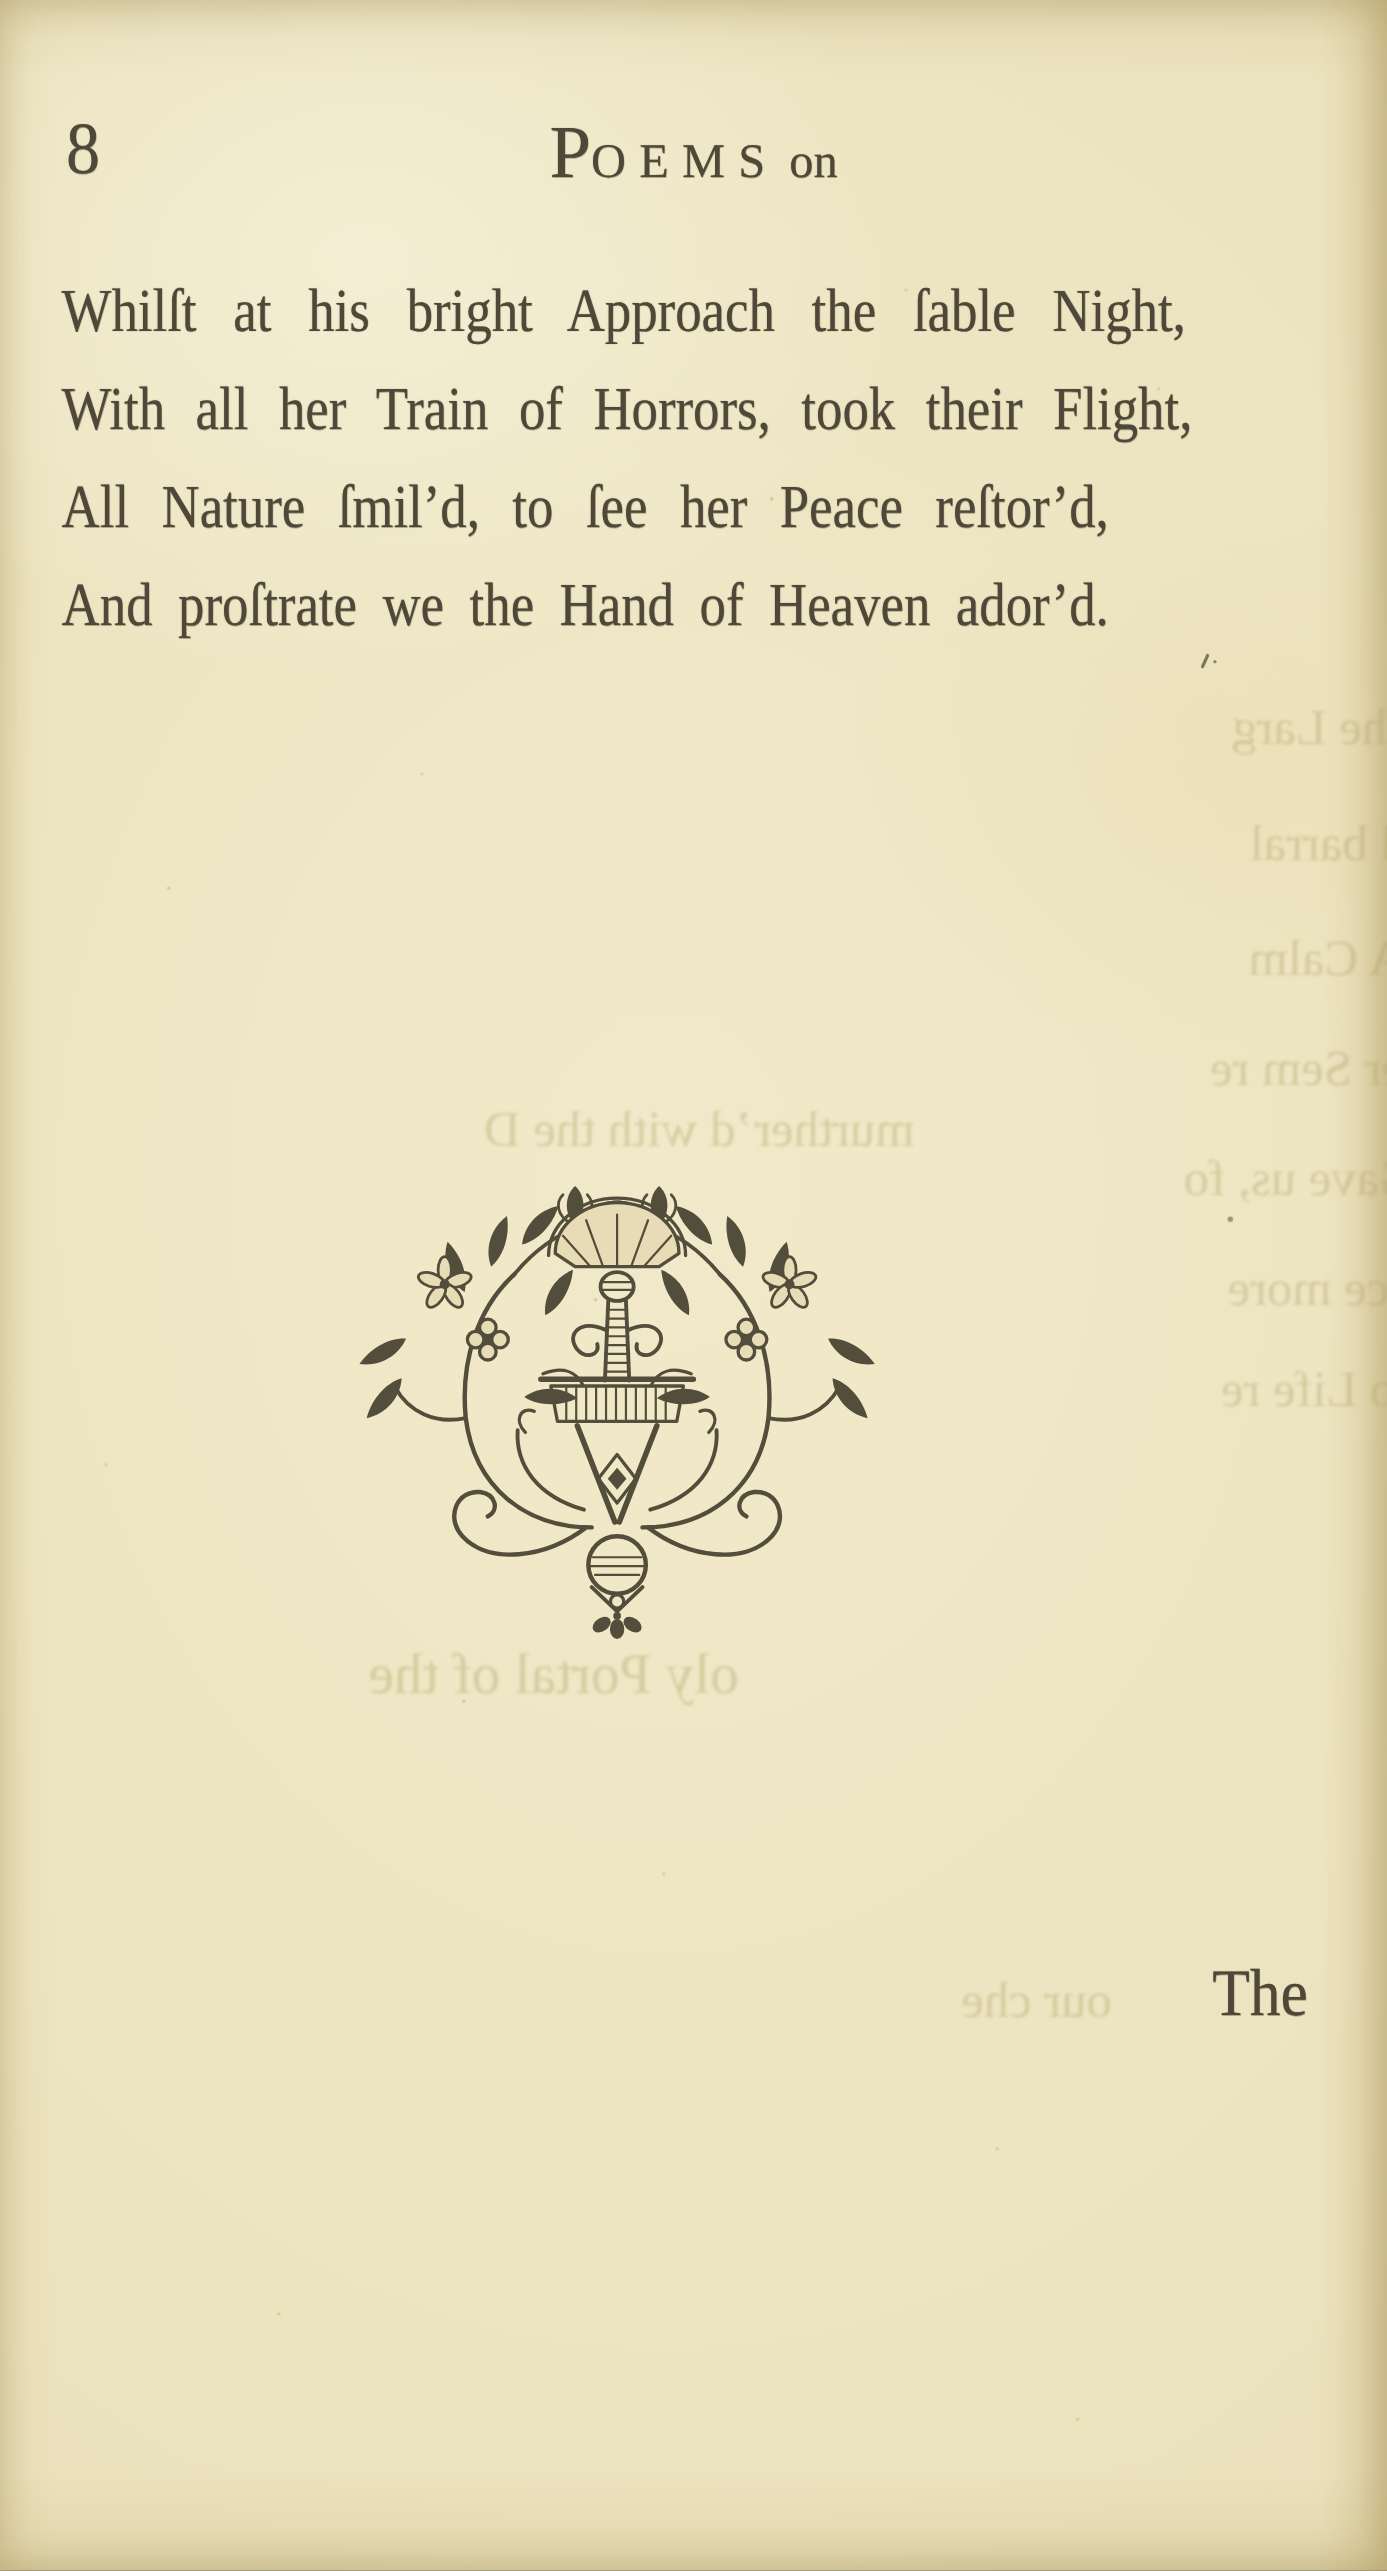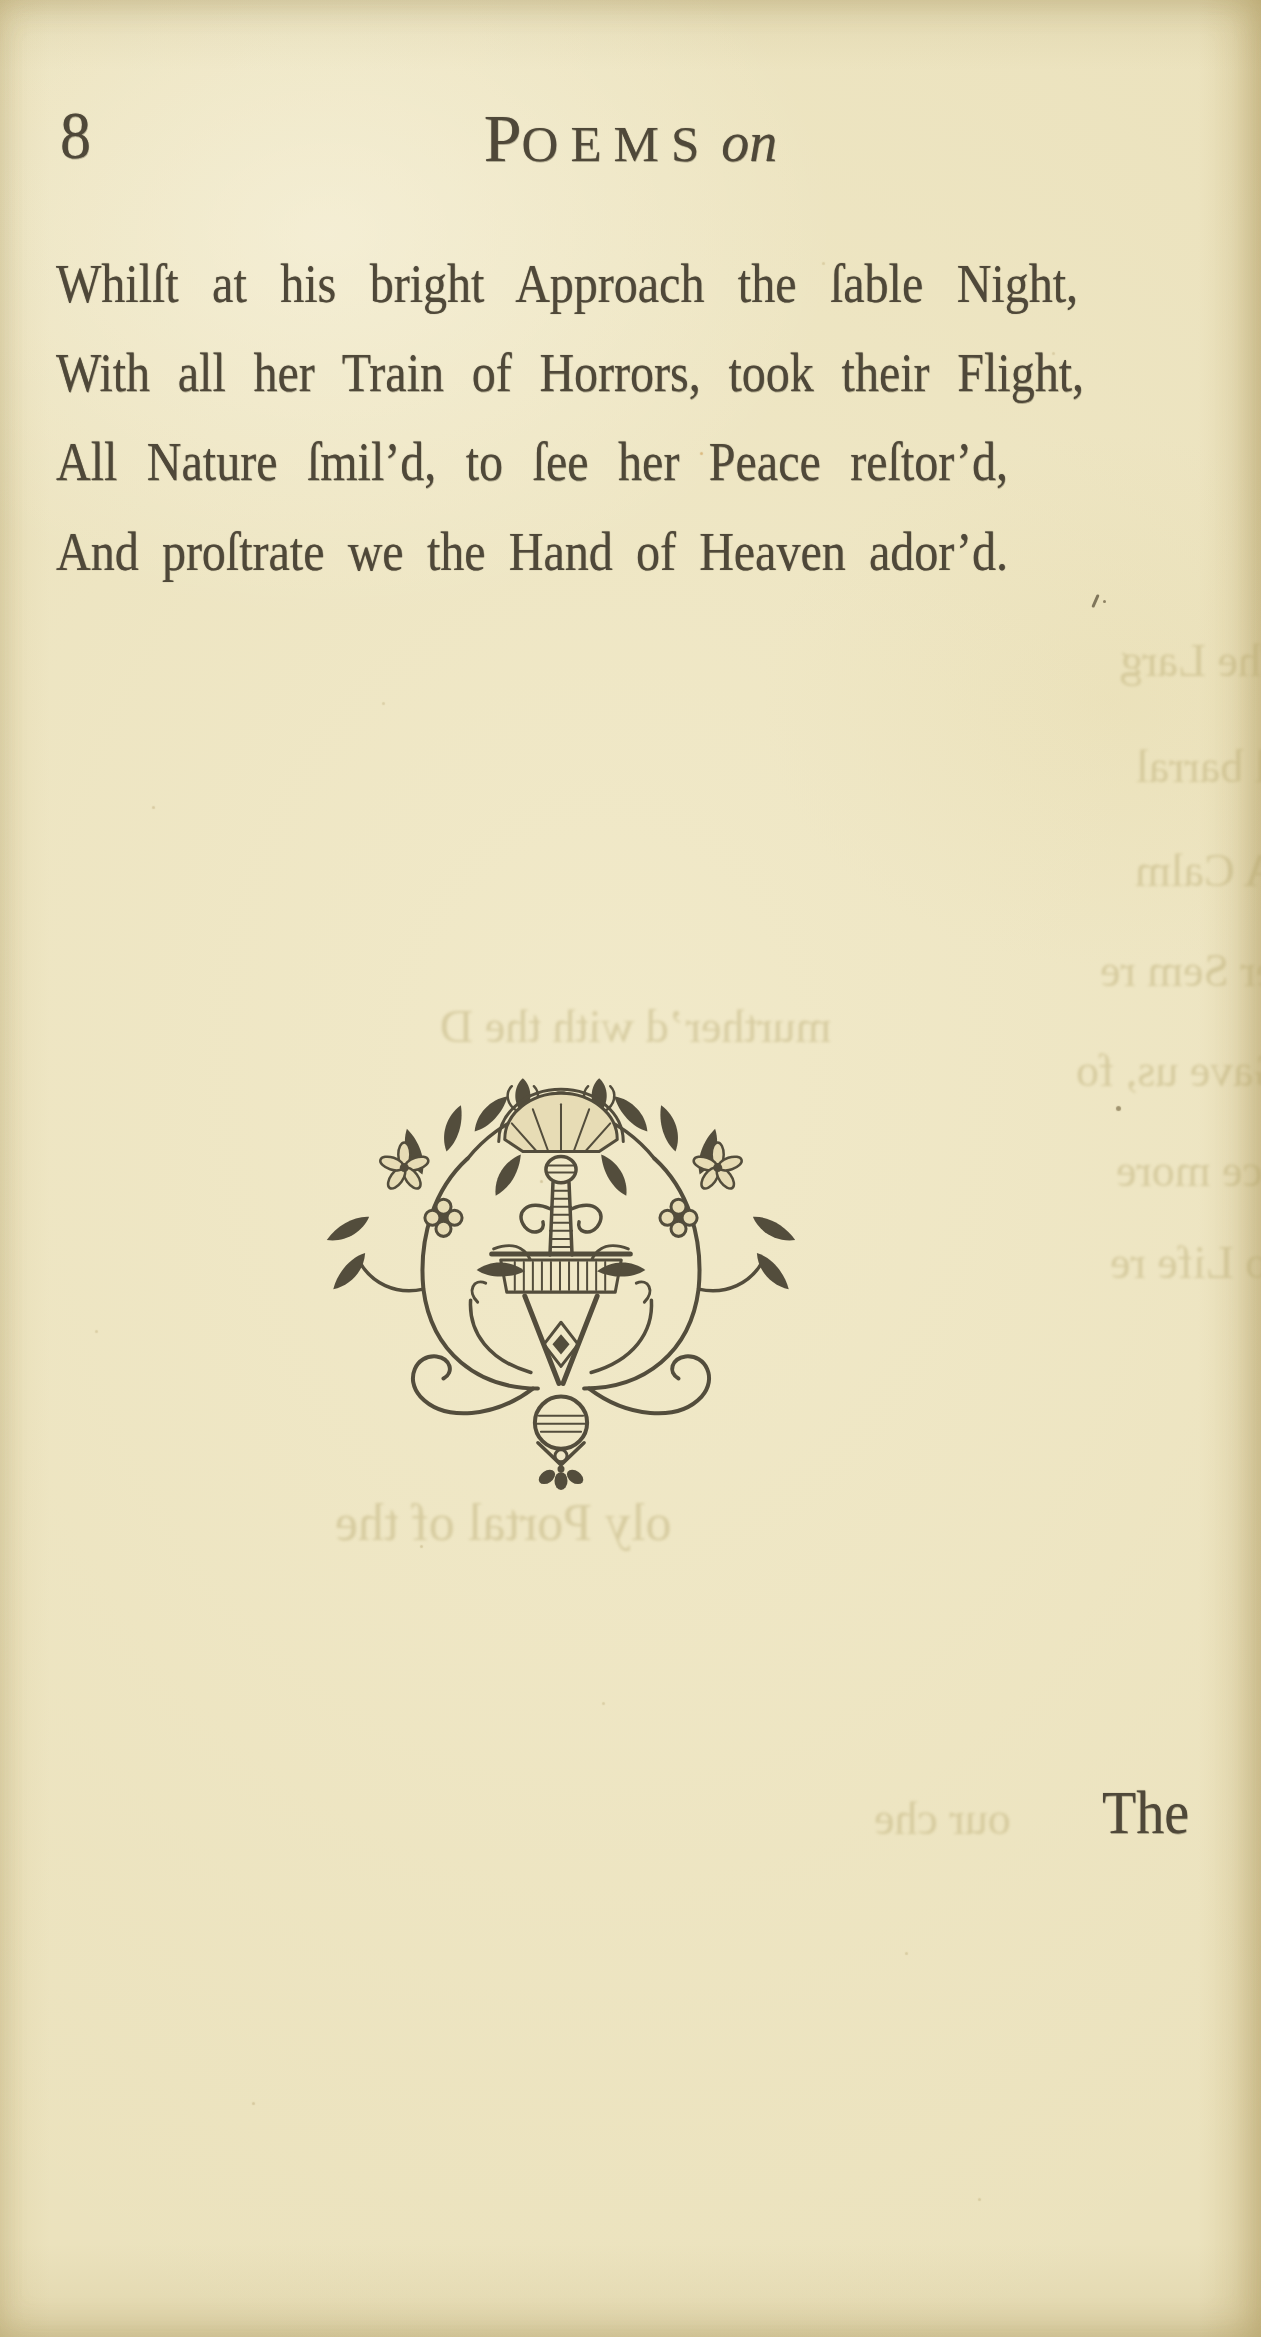--- a/index.html
+++ b/index.html
@@ -29,22 +29,22 @@
   .page-number{
     position:absolute; top:98px; left:60px;
     font-size:62px; line-height:70px;
     transform:scaleY(1.08); transform-origin:top left;
   }
   .running-header{
     position:absolute; top:98px; left:0; right:0;
     text-align:center; line-height:80px; white-space:nowrap;
   }
   .t-init{ font-size:68px; }
-  .t-caps{ font-size:51px; letter-spacing:12px; }
-  .t-it{ font-size:56px; font-style:italic; margin-left:10px; }
+  .t-caps{ font-size:44px; letter-spacing:12px; }
+  .t-it{ font-size:44px; margin-left:10px; }
 
   .verse{
     position:absolute; top:238px; left:56px; width:1030px;
     transform:scaleY(1.16); transform-origin:top left;
   }
   .verse-line{
     font-size:48px; line-height:77px;
     text-align:justify; text-align-last:justify;
     white-space:normal;
   }

